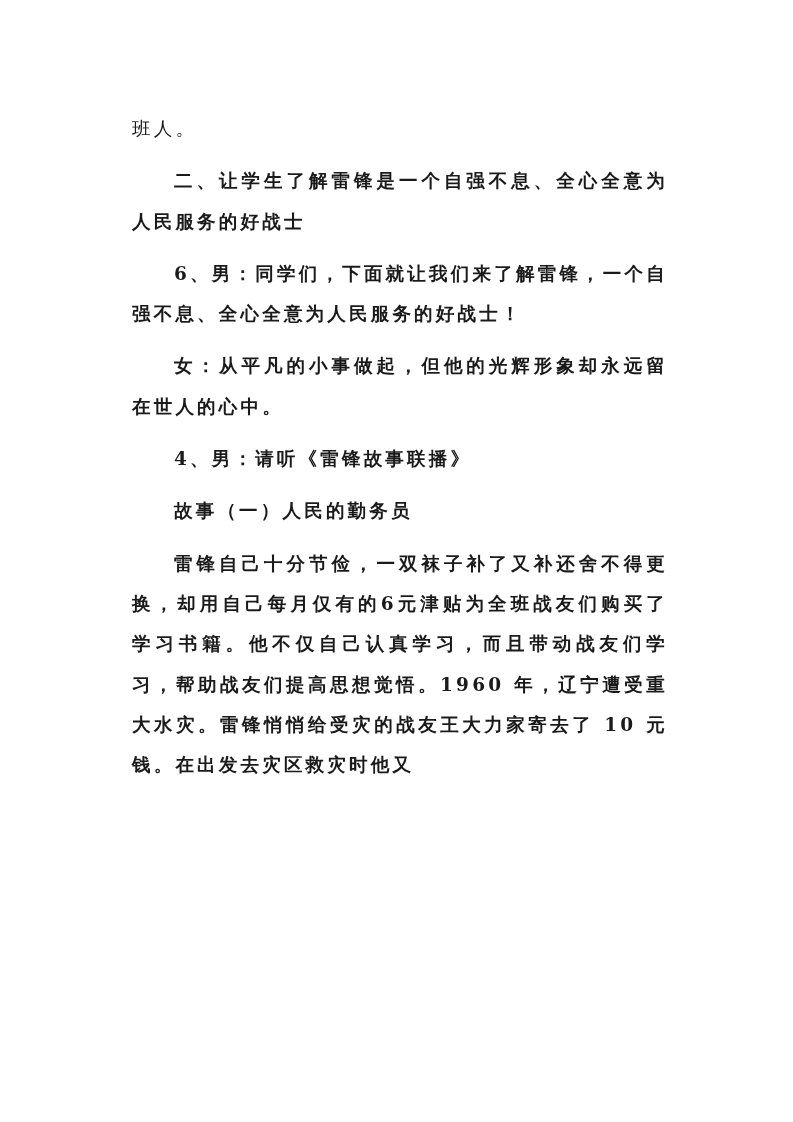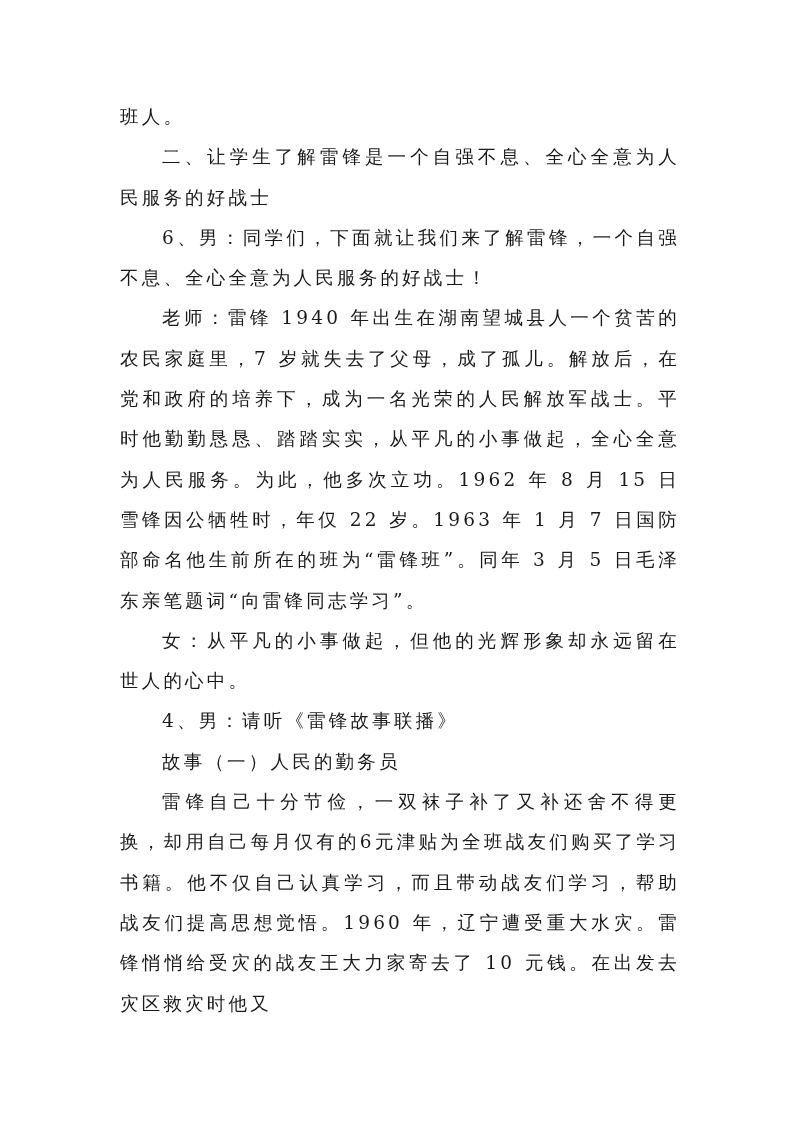--- a/index.html
+++ b/index.html
@@ -15,37 +15,37 @@
       font-family: "DejaVu Serif", "Liberation Serif", serif;
       color: #1a1a1a;
     }
     .page {
       position: absolute;
       left: 120px;
       top: 97px;
       width: 560px;
     }
     .para {
-      margin: 0;
+      margin: 12px;
       font-size: 18.5px;
       line-height: 40.3px;
       letter-spacing: 3.2px;
       text-align: justify;
       text-align-last: left;
       word-break: break-all;
     }
     .indent {
       text-indent: 42px;
+      font-weight: bold;
     }
   </style>
 </head>
 <body>
 
 <div class="page">
   <p class="para">班人。</p>
   <p class="para indent">二、让学生了解雷锋是一个自强不息、全心全意为人民服务的好战士</p>
   <p class="para indent">6、男：同学们，下面就让我们来了解雷锋，一个自强不息、全心全意为人民服务的好战士！</p>
-  <p class="para indent">老师：雷锋 1940 年出生在湖南望城县人一个贫苦的农民家庭里，7 岁就失去了父母，成了孤儿。解放后，在党和政府的培养下，成为一名光荣的人民解放军战士。平时他勤勤恳恳、踏踏实实，从平凡的小事做起，全心全意为人民服务。为此，他多次立功。1962 年 8 月 15 日雪锋因公牺牲时，年仅 22 岁。1963 年 1 月 7 日国防部命名他生前所在的班为“雷锋班”。同年 3 月 5 日毛泽东亲笔题词“向雷锋同志学习”。</p>
   <p class="para indent">女：从平凡的小事做起，但他的光辉形象却永远留在世人的心中。</p>
   <p class="para indent">4、男：请听《雷锋故事联播》</p>
   <p class="para indent">故事（一）人民的勤务员</p>
   <p class="para indent">雷锋自己十分节俭，一双袜子补了又补还舍不得更换，却用自己每月仅有的6元津贴为全班战友们购买了学习书籍。他不仅自己认真学习，而且带动战友们学习，帮助战友们提高思想觉悟。1960 年，辽宁遭受重大水灾。雷锋悄悄给受灾的战友王大力家寄去了 10 元钱。在出发去灾区救灾时他又</p>
 </div>
 
 </body></html>

